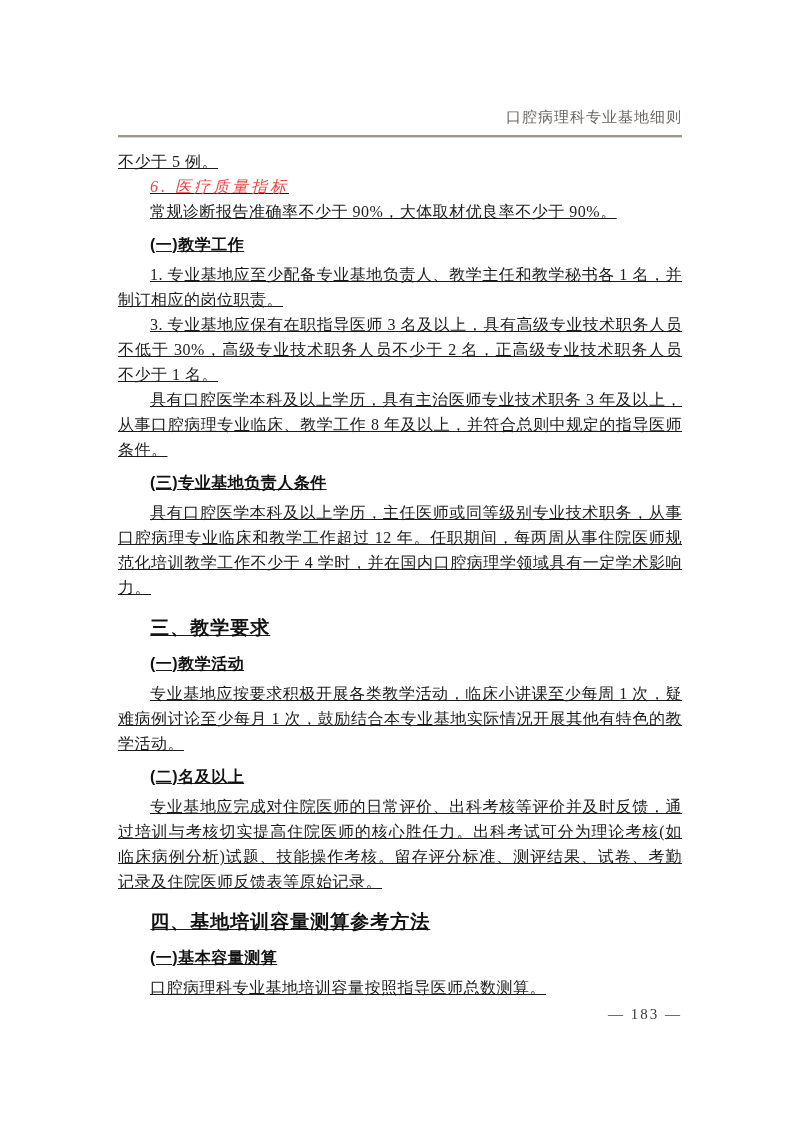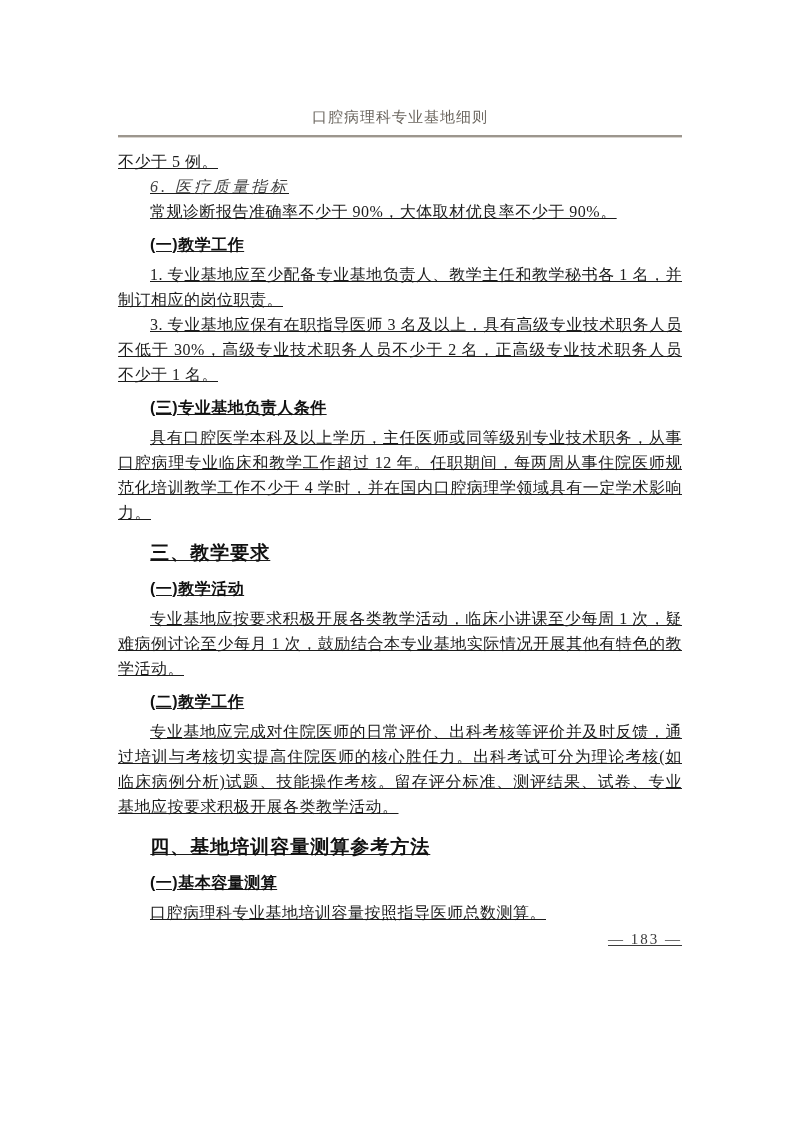--- a/index.html
+++ b/index.html
@@ -17,21 +17,21 @@
     color: #1c1c1c;
     overflow: hidden;
     box-sizing: border-box;
   }
   .inner {
     margin: 0 118px;
   }
   
   .running-head {
     margin-top: 104px;
-    text-align: center;
+    text-align: right;
     font-size: 15px;
     line-height: 26px;
     color: #6b665f;
     letter-spacing: 1px;
   }
   .header-rule {
     height: 2px;
     background: #9c968e;
     margin-top: 5px;
     border-bottom: 1px solid #d8d4cf;
@@ -50,21 +50,21 @@
     letter-spacing: 0.5px;
   }
   p.body.noindent {
     text-indent: 0;
   }
   p.kai {
     margin: 0;
     text-indent: 2em;
     font-style: italic;
     letter-spacing: 3px;
-    color: #404040;
+    color: #ef4444;
   }
   h2.sec {
     font-family: "Liberation Sans", "DejaVu Sans", sans-serif;
     font-size: 19px;
     font-weight: bold;
     color: #111;
     margin: 15px 0 11px 0;
     text-indent: 1.7em;
     letter-spacing: 1px;
   }
@@ -77,51 +77,51 @@
     text-indent: 2em;
     letter-spacing: 0.5px;
   }
   .folio {
     margin-top: 3px;
     text-align: right;
     font-size: 15px;
     color: #3a3a3a;
     letter-spacing: 2px;
     line-height: 22px;
-    text-decoration: underline;
   }
 </style>
 </head>
 <body>
 
 <div class="page">
   <div class="inner">
 
     <div class="running-head">口腔病理科专业基地细则</div>
     <div class="header-rule"></div>
 
     <div class="doc-body">
       <p class="body noindent">不少于 5 例。</p>
       <p class="kai">6. 医疗质量指标</p>
       <p class="body">常规诊断报告准确率不少于 90%，大体取材优良率不少于 90%。</p>
 
       <h3 class="subsec">(一)教学工作</h3>
       <p class="body">1. 专业基地应至少配备专业基地负责人、教学主任和教学秘书各 1 名，并制订相应的岗位职责。</p>
       <p class="body">3. 专业基地应保有在职指导医师 3 名及以上，具有高级专业技术职务人员不低于 30%，高级专业技术职务人员不少于 2 名，正高级专业技术职务人员不少于 1 名。</p>
 
+      <p class="body">具有口腔医学本科及以上学历，具有主治医师专业技术职务 3 年及以上，从事口腔病理专业临床、教学工作 8 年及以上，并符合总则中规定的指导医师条件。</p>
 
       <h3 class="subsec">(三)专业基地负责人条件</h3>
       <p class="body">具有口腔医学本科及以上学历，主任医师或同等级别专业技术职务，从事口腔病理专业临床和教学工作超过 12 年。任职期间，每两周从事住院医师规范化培训教学工作不少于 4 学时，并在国内口腔病理学领域具有一定学术影响力。</p>
 
       <h2 class="sec">三、教学要求</h2>
       <h3 class="subsec">(一)教学活动</h3>
       <p class="body">专业基地应按要求积极开展各类教学活动，临床小讲课至少每周 1 次，疑难病例讨论至少每月 1 次，鼓励结合本专业基地实际情况开展其他有特色的教学活动。</p>
 
-      <h3 class="subsec">(二)教学工作</h3>
-      <p class="body">专业基地应完成对住院医师的日常评价、出科考核等评价并及时反馈，通过培训与考核切实提高住院医师的核心胜任力。出科考试可分为理论考核(如临床病例分析)试题、技能操作考核。留存评分标准、测评结果、试卷、专业基地应按要求积极开展各类教学活动。</p>
+      <h3 class="subsec">(二)名及以上</h3>
+      <p class="body">专业基地应完成对住院医师的日常评价、出科考核等评价并及时反馈，通过培训与考核切实提高住院医师的核心胜任力。出科考试可分为理论考核(如临床病例分析)试题、技能操作考核。留存评分标准、测评结果、试卷、考勤记录及住院医师反馈表等原始记录。</p>
 
       <h2 class="sec">四、基地培训容量测算参考方法</h2>
       <h3 class="subsec">(一)基本容量测算</h3>
       <p class="body">口腔病理科专业基地培训容量按照指导医师总数测算。</p>
     </div>
 
     <div class="folio">—  183  —</div>
 
   </div>
 </div>

